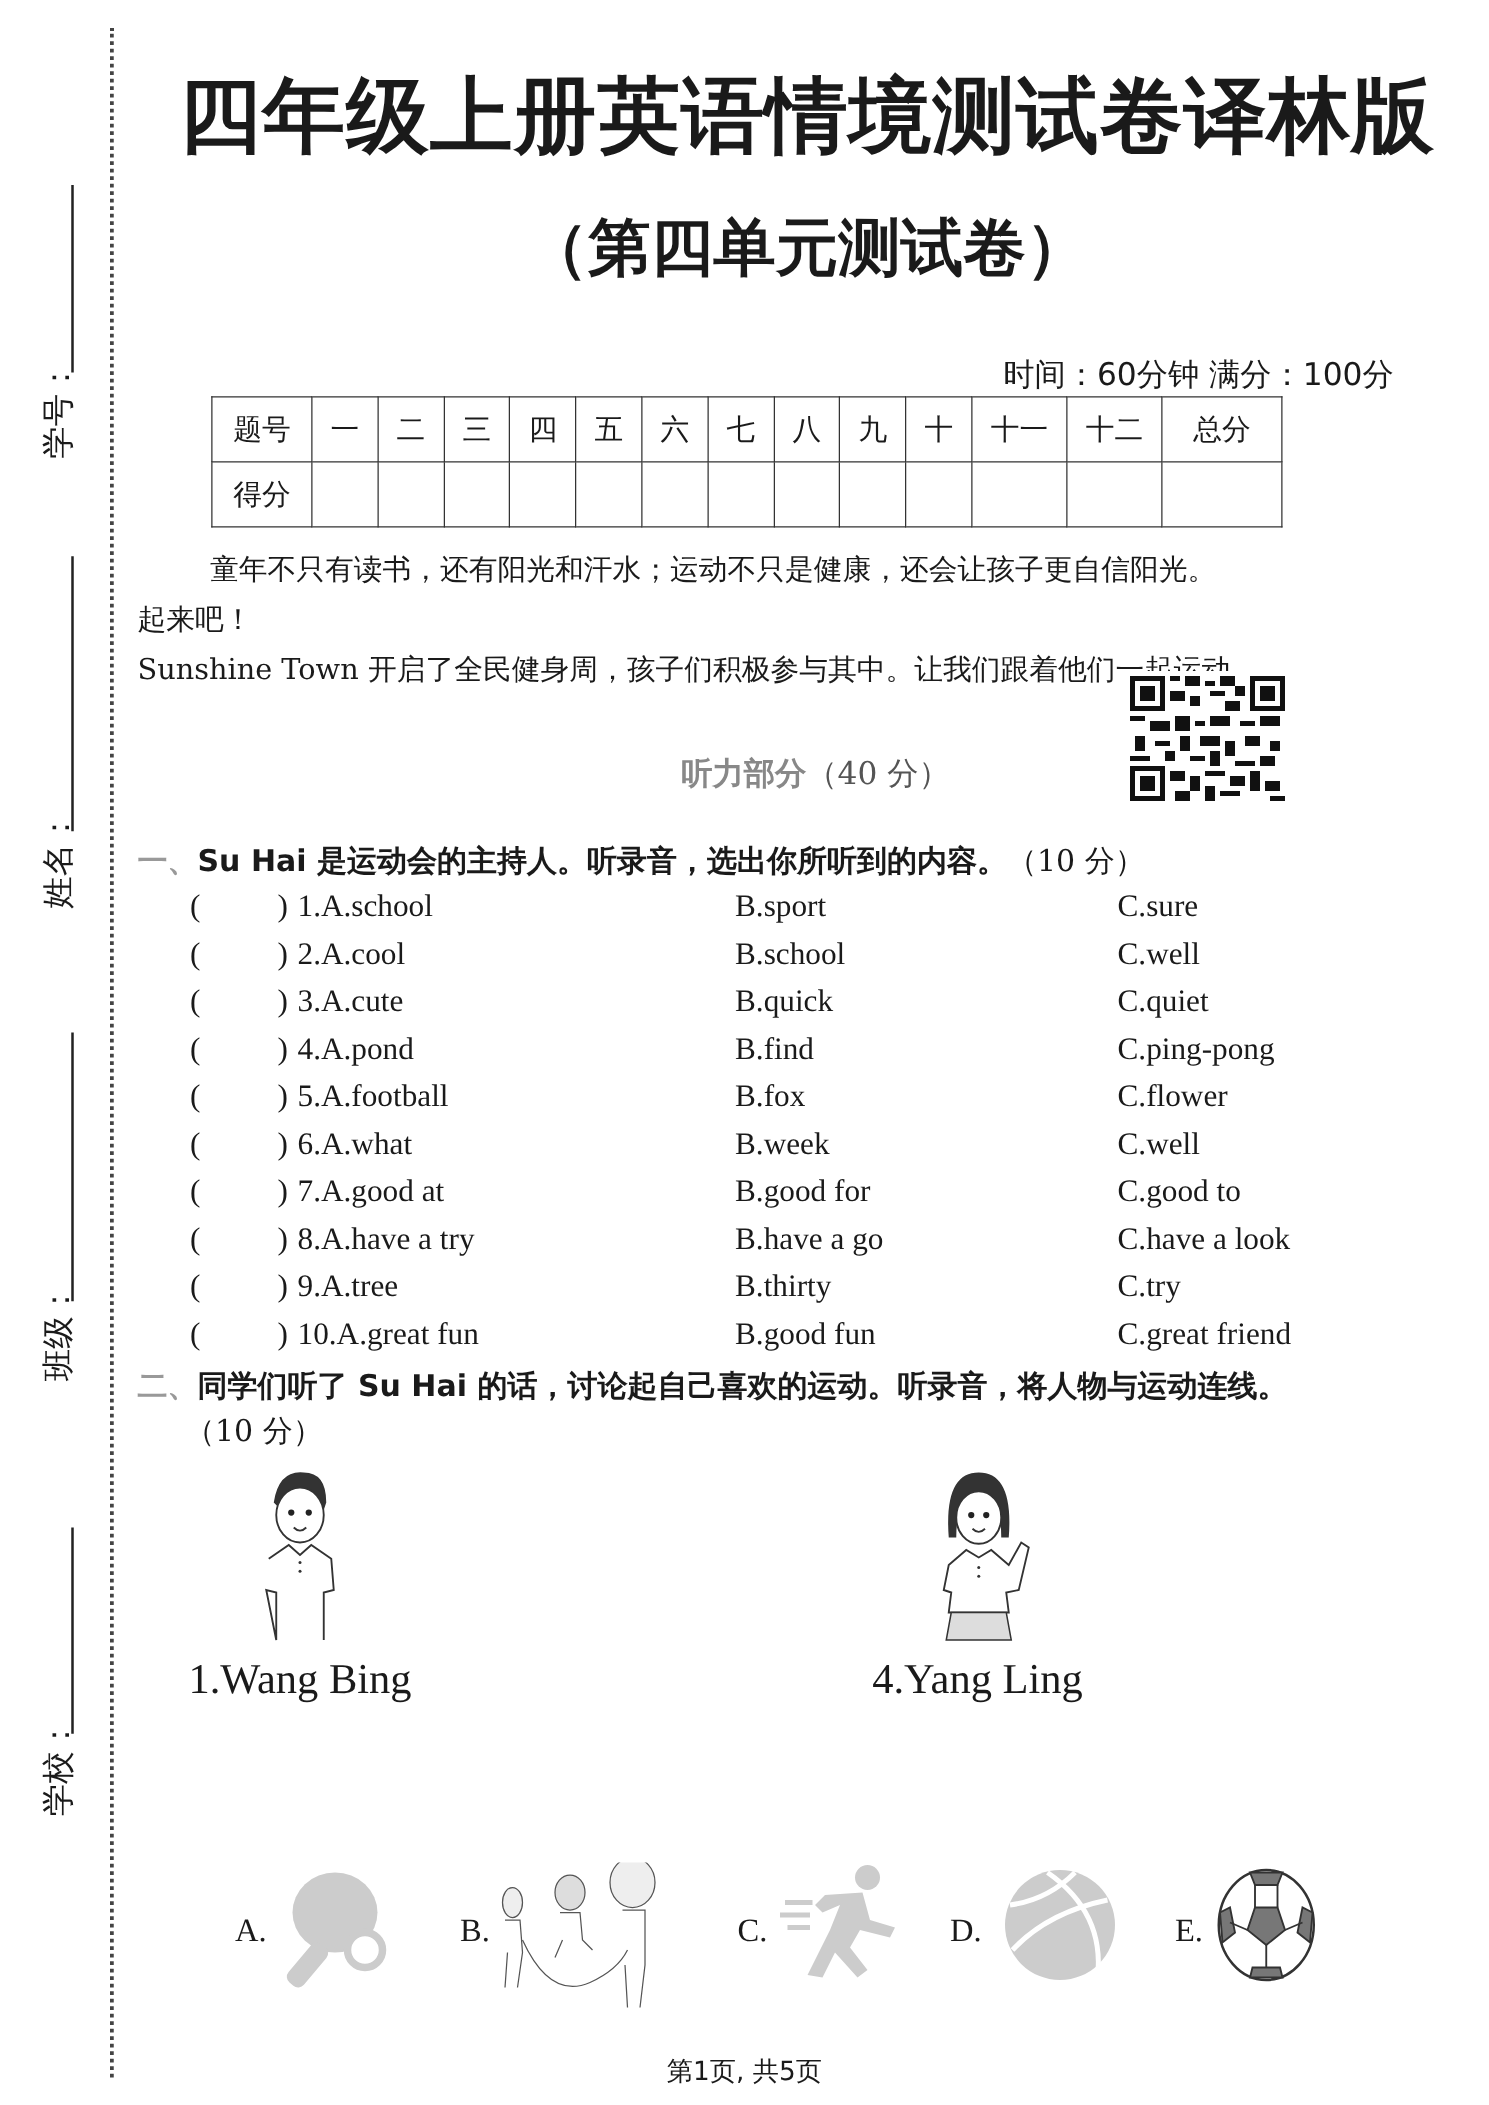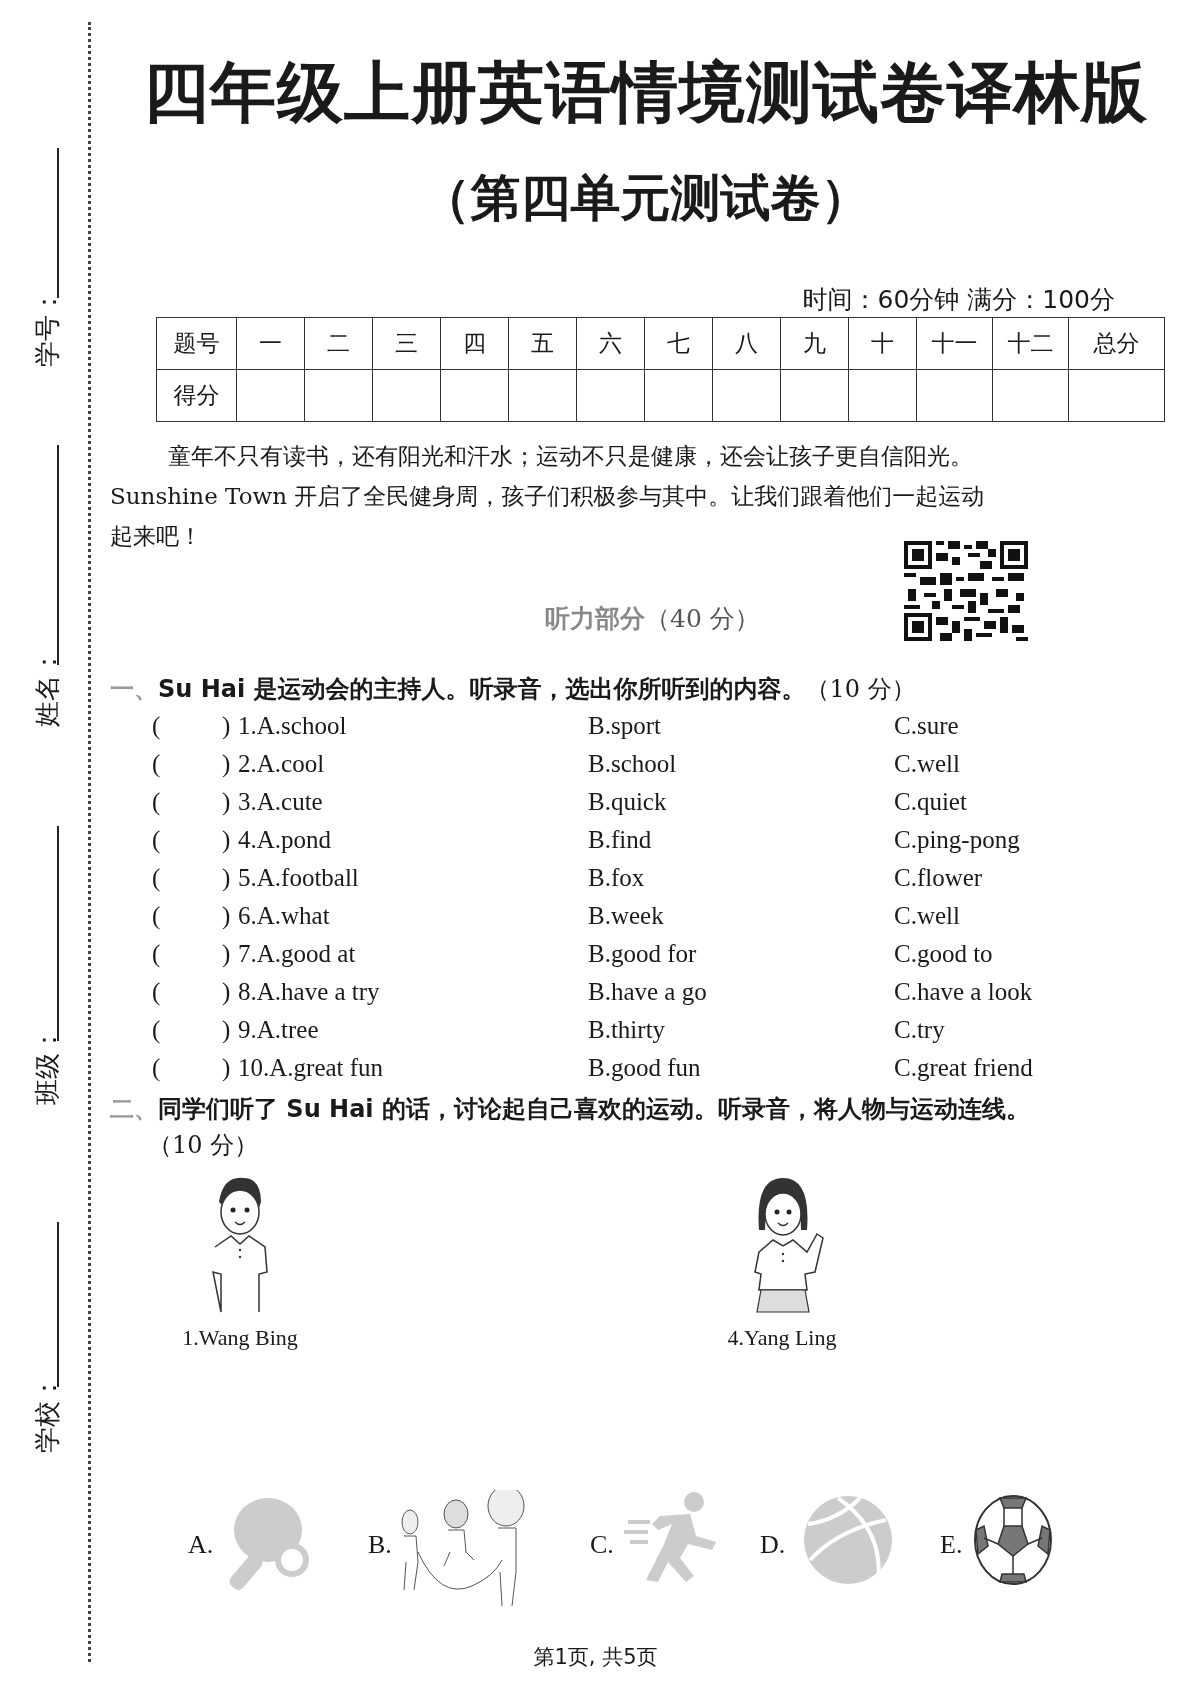--- a/index.html
+++ b/index.html
@@ -14,21 +14,21 @@
       transform: rotate(-90deg); transform-origin: center; font-size: 26px;
       font-family: "DejaVu Sans", sans-serif; text-align: center; line-height: 60px; white-space: nowrap; }
 
     .title { position: absolute; left: 100px; width: 1091px; top: 48px; text-align: center;
       font-size: 66px; font-weight: bold; letter-spacing: 1px; font-family: "DejaVu Sans", sans-serif; }
     .subtitle { position: absolute; left: 100px; width: 1091px; top: 165px; text-align: center;
       font-size: 50px; font-weight: bold; font-family: "DejaVu Sans", sans-serif; }
 
     .time-info { position: absolute; right: 76px; top: 283px; font-size: 25px; }
 
-    table.score { position: absolute; left: 156px; top: 317px; border-collapse: collapse; width: 1009px; padding-left: 28px; }
+    table.score { position: absolute; left: 169px; top: 317px; border-collapse: collapse; width: 857px; padding-left: 28px; }
     table.score td { border: 1.5px solid #333; height: 52px; text-align: center; font-size: 23px;
       font-family: "DejaVu Serif", serif; }
 
     .intro { position: absolute; left: 110px; top: 436px; width: 1030px; font-size: 23px;
       line-height: 40px; font-family: "DejaVu Serif", serif; }
     .intro p { text-indent: 58px; }
     .intro .cont { text-indent: 0; }
 
     .qr { position: absolute; left: 900px; top: 536px; width: 132px; height: 110px; }
 
@@ -44,21 +44,21 @@
     .mc-row { position: relative; height: 38px; font-family: "Liberation Serif", "DejaVu Serif", serif; font-size: 25px; }
     .mc-row .paren-open { position: absolute; left: 0; top: 2px; }
     .mc-row .paren-close { position: absolute; left: 70px; top: 2px; }
     .mc-row .opt-a { position: absolute; left: 86px; top: 2px; }
     .mc-row .opt-b { position: absolute; left: 436px; top: 2px; }
     .mc-row .opt-c { position: absolute; left: 742px; top: 2px; }
 
     .people { position: absolute; left: 150px; top: 1172px; width: 960px; height: 190px; }
     .person { position: absolute; top: 0; width: 180px; text-align: center; }
     .person svg { display: block; margin: 0 auto; }
-    .person .name { font-family: "Liberation Serif", "DejaVu Serif", serif; font-size: 22px; margin-top: 8px; white-space: nowrap; }
+    .person .name { font-family: "Liberation Serif", "DejaVu Serif", serif; font-size: 34px; margin-top: 8px; white-space: nowrap; }
 
     .sports { position: absolute; left: 180px; top: 1490px; width: 920px; height: 120px; }
     .sport { position: absolute; top: 0; height: 120px; }
     .sport .letter { position: absolute; left: 0; top: 40px; font-family: "Liberation Serif", serif; font-size: 26px; }
     .sport svg { position: absolute; top: 0; }
 
     .footer { position: absolute; left: 0; width: 1191px; top: 1643px; text-align: center; font-size: 21px;
       font-family: "DejaVu Sans", sans-serif; }
   </style>
 </head>
@@ -115,22 +115,22 @@
     <td></td>
     <td></td>
     <td></td>
     <td></td>
   </tr>
 </tbody>
   </table>
 
 <div class="intro">
   <p>童年不只有读书，还有阳光和汗水；运动不只是健康，还会让孩子更自信阳光。</p>
+  <p class="cont">起来吧！</p>
   <p class="cont">Sunshine Town 开启了全民健身周，孩子们积极参与其中。让我们跟着他们一起运动</p>
-  <p class="cont">起来吧！</p>
 </div>
 
 <svg class="qr" viewBox="0 0 33 27" shape-rendering="crispEdges">
   <rect x="0" y="0" width="33" height="27" fill="#fff"></rect>
   <g fill="#111">
     <rect x="1" y="1" width="7" height="7"></rect>
       <rect x="2" y="2" width="5" height="5" fill="#fff"></rect>
       <rect x="3" y="3" width="3" height="3"></rect>
     <rect x="25" y="1" width="7" height="7"></rect>
       <rect x="26" y="2" width="5" height="5" fill="#fff"></rect>

